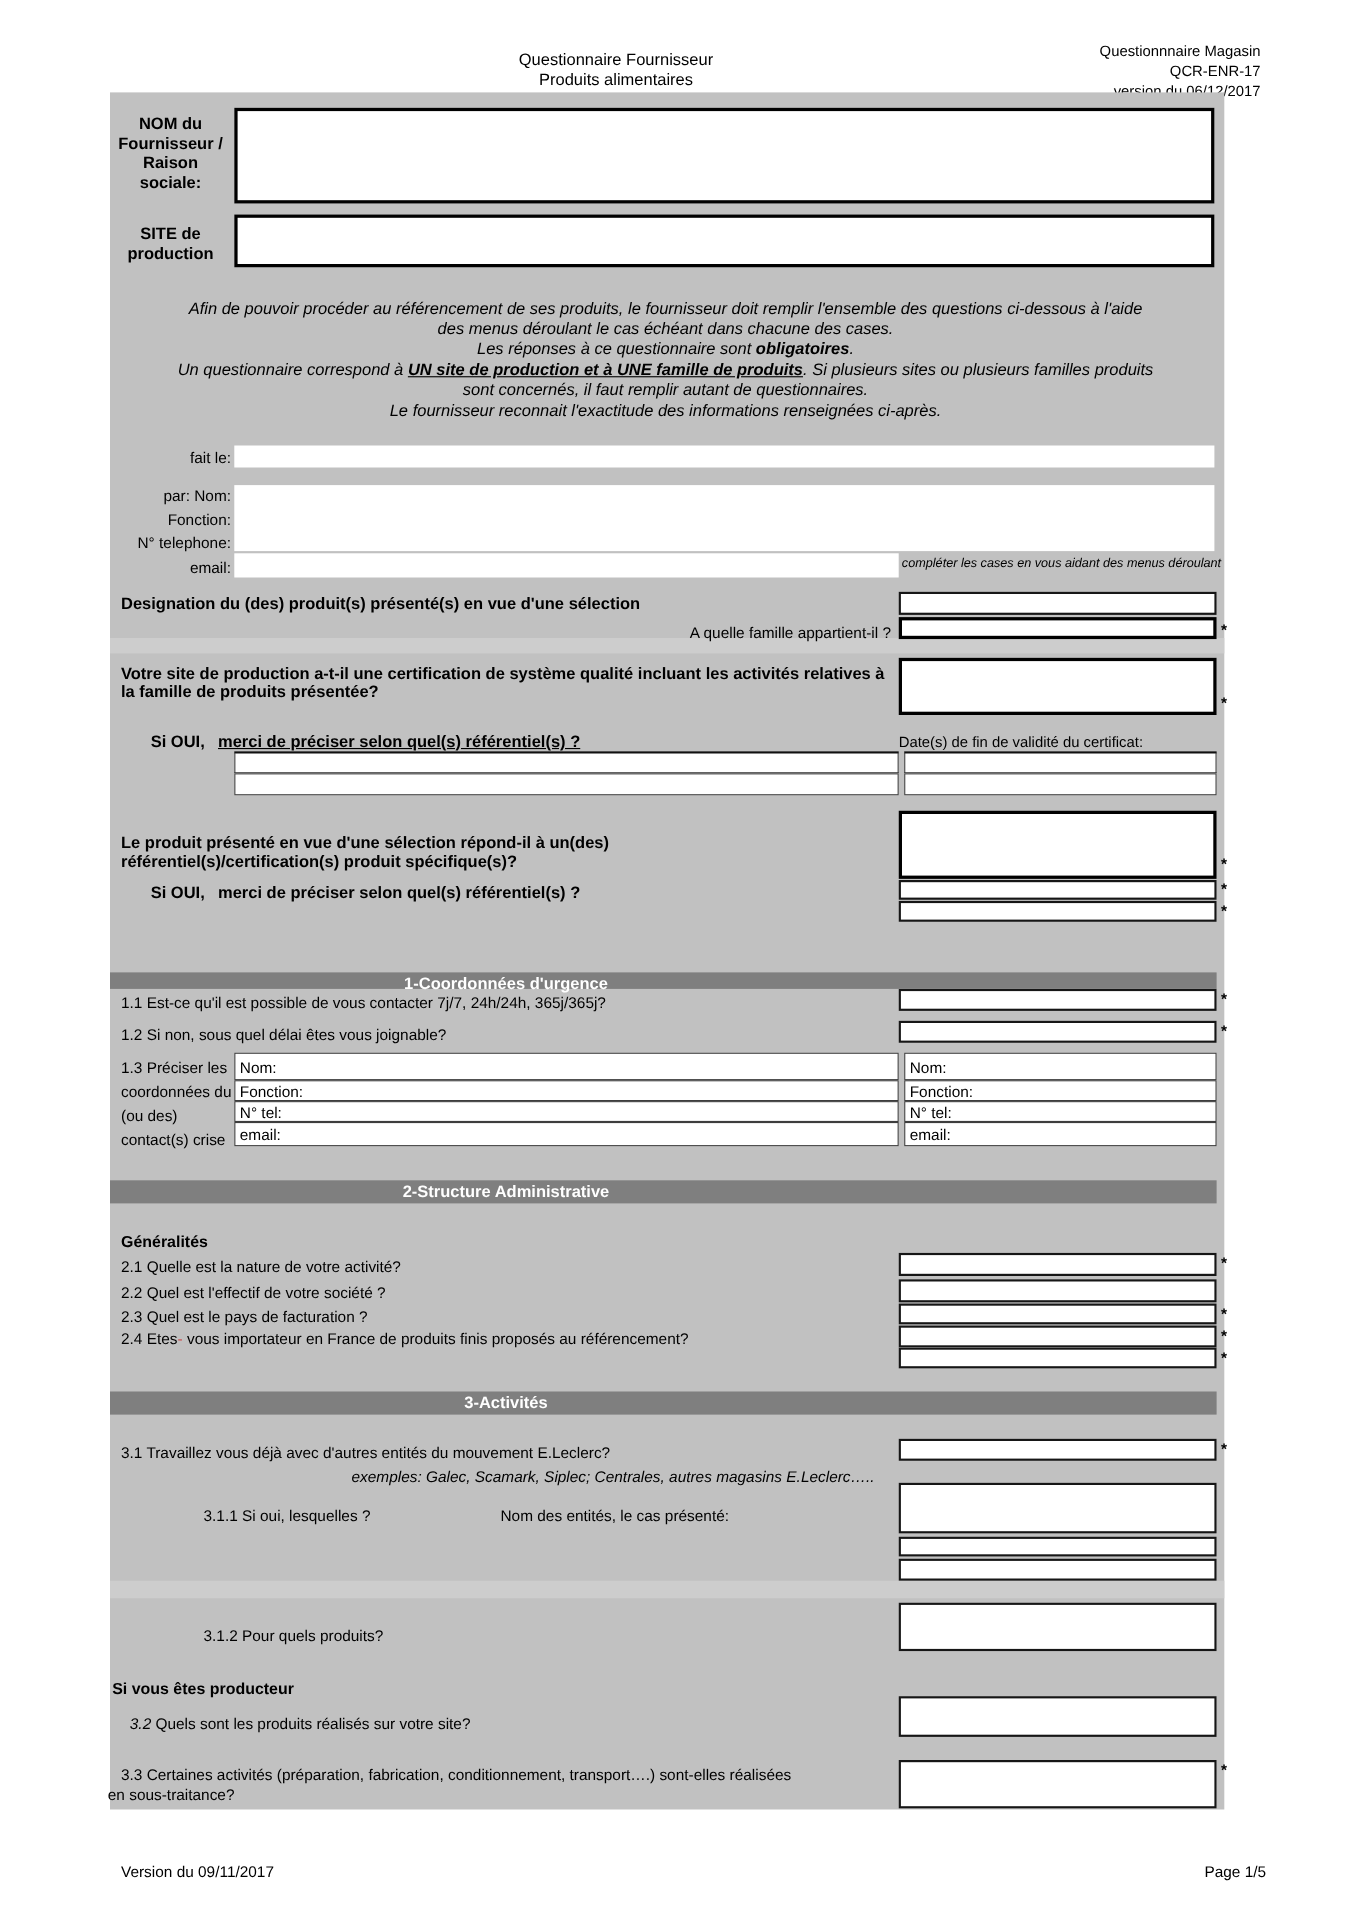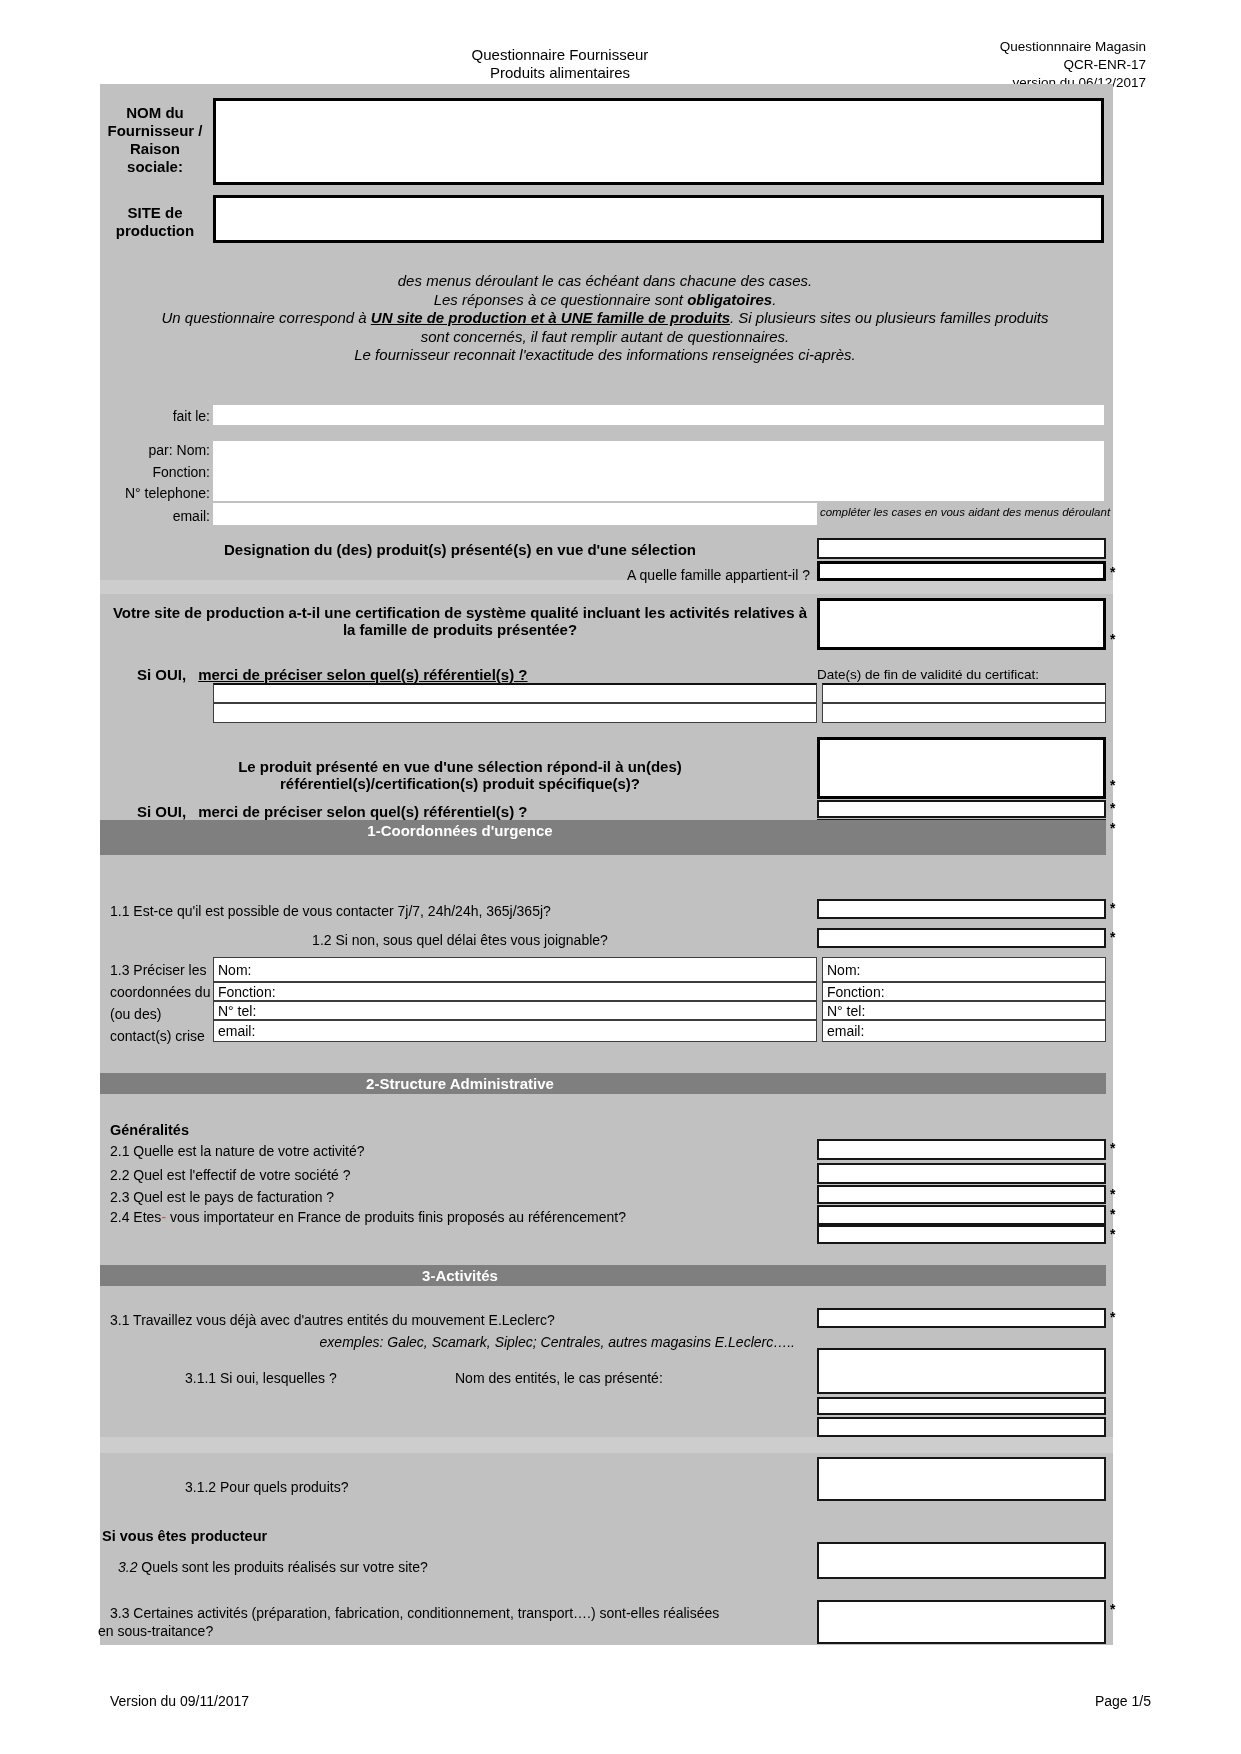--- a/index.html
+++ b/index.html
@@ -17,21 +17,21 @@
   .b1{border:1px solid #3d3d3d;}
   .bt2{border-top-width:2px;border-top-color:#111;}
   .bar{background:var(--section-bar);color:#fff;font-weight:bold;font-size:15px;line-height:21px;}
   .bar-inner{display:block;width:700px;margin-left:10px;text-align:center;}
   .title{font-size:15px;line-height:18px;text-align:center;}
   .docref{font-size:13.5px;line-height:18px;text-align:right;}
   .biglabel{font-weight:bold;font-size:15px;line-height:18px;text-align:center;}
   .intro{font-style:italic;font-size:15px;line-height:18.5px;text-align:center;}
   .q{font-size:14px;line-height:18px;}
   .qb{font-weight:bold;font-size:15px;line-height:17px;}
-  .center{text-align:center;}
+  .center{}
   .right{text-align:right;}
   .ul{text-decoration:underline;margin-left:12px;}
   .req{font-size:14px;font-weight:bold;line-height:14px;}
   .note{font-style:italic;font-size:11.5px;line-height:13px;text-align:center;}
   .inlabel{font-size:14px;padding-left:4px;display:block;}
   .red{color:#c94f4f;}
   .it{font-style:italic;text-align:right;}
 </style>
 </head>
 <body>
@@ -51,20 +51,21 @@
   <div class="abs formbg" style="left:100px;top:84px;width:1013px;height:1561px"></div>
   <div class="abs band" style="left:100px;top:580px;width:1013px;height:14px"></div>
   <div class="abs band" style="left:100px;top:1437px;width:1013px;height:16px"></div>
 
   <div class="abs biglabel" style="left:100px;top:104px;width:110px">NOM du Fournisseur / Raison sociale:</div>
   <div class="abs cell b3" style="left:213px;top:98px;width:891px;height:87px"></div>
   <div class="abs biglabel" style="left:100px;top:204px;width:110px">SITE de production</div>
   <div class="abs cell b3" style="left:213px;top:195px;width:891px;height:48px"></div>
 
   <div class="abs intro" style="left:110px;top:272px;width:990px">
+    <div>Afin de pouvoir procéder au référencement de ses produits, le fournisseur doit remplir l'ensemble des questions ci-dessous  à l'aide</div>
     <div>des menus déroulant le cas échéant dans chacune des cases.</div>
     <div><span>Les réponses à ce questionnaire sont </span><b>obligatoires</b><span>.</span></div>
     <div><span>Un questionnaire correspond à </span><b style="text-decoration:underline">UN site de production et à UNE famille de produits</b><span>. Si plusieurs sites ou plusieurs familles produits</span></div>
     <div>sont concernés, il faut remplir autant de questionnaires.</div>
     <div>Le fournisseur reconnait l'exactitude des informations renseignées ci-après.</div>
   </div>
 
   <div class="abs q right" style="left:100px;top:407px;width:110px">fait le:</div>
   <div class="abs cell" style="left:213px;top:405px;width:891px;height:20px"></div>
   <div class="abs q right" style="left:100px;top:441px;width:110px">par: Nom:</div>
@@ -96,21 +97,21 @@
   <div class="abs qb center" style="left:110px;top:758px;width:700px">
     <div>Le produit présenté en vue d'une sélection répond-il à un(des)</div>
     <div>référentiel(s)/certification(s) produit spécifique(s)?</div>
   </div>
   <div class="abs qb" style="left:137px;top:803px"><span>Si OUI,</span><span style="margin-left:12px">merci de préciser selon quel(s) référentiel(s) ?</span></div>
   <div class="abs cell b2" style="left:817px;top:800px;width:289px;height:18px"></div>
   <div class="abs req" style="left:1110px;top:801px">*</div>
   <div class="abs cell b2" style="left:817px;top:819px;width:289px;height:19px"></div>
   <div class="abs req" style="left:1110px;top:821px">*</div>
 
-  <div class="abs bar" style="left:100px;top:820px;width:1006px;height:35px">
+  <div class="abs bar" style="left:100px;top:884px;width:1006px;height:15px">
       <span class="bar-inner">1-Coordonnées d'urgence</span>
     </div>
   <div class="abs q" style="left:110px;top:902px;width:700px">1.1 Est-ce qu'il est possible de vous contacter 7j/7, 24h/24h, 365j/365j?</div>
   <div class="abs cell b2" style="left:817px;top:899px;width:289px;height:20px"></div>
   <div class="abs req" style="left:1110px;top:901px">*</div>
   <div class="abs q center" style="left:110px;top:931px;width:700px">1.2 Si non, sous quel délai êtes vous joignable?</div>
   <div class="abs cell b2" style="left:817px;top:928px;width:289px;height:20px"></div>
   <div class="abs req" style="left:1110px;top:930px">*</div>
 
   <div class="abs q" style="left:110px;top:959px;width:103px;line-height:22px">1.3 Préciser les coordonnées du (ou des) contact(s) crise</div>

